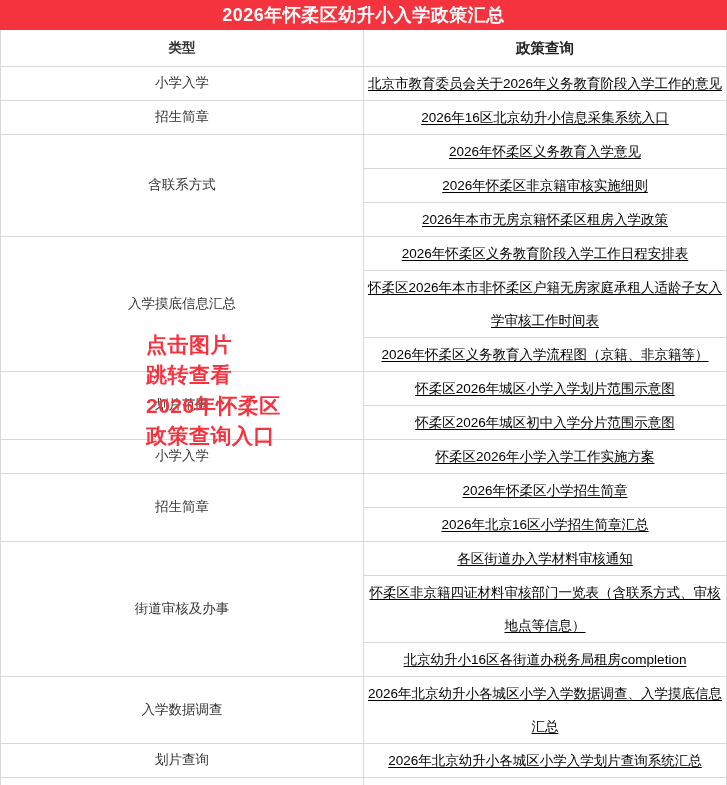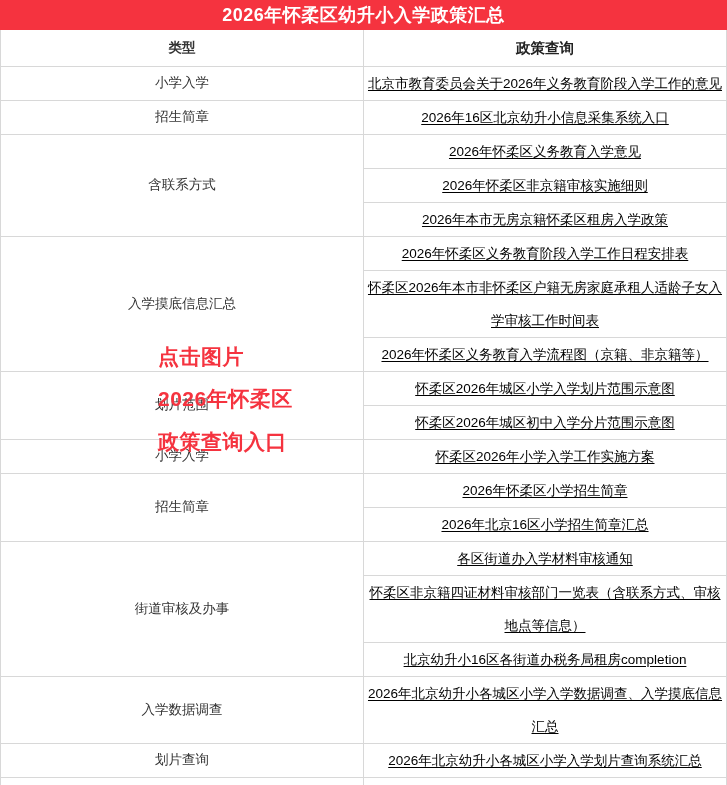--- a/index.html
+++ b/index.html
@@ -73,21 +73,21 @@
     left: 146px;
     top: 330px;
     color: #f5333f;
     font-size: 21px;
     font-weight: bold;
     line-height: 1.45;
     pointer-events: none;
     white-space: nowrap;
     letter-spacing: 0.5px;
   }
-  .overlay div { margin: 12px; }
+  .overlay div { margin: 0; }
 </style>
 </head>
 <body>
 
 <div class="page">
   <table class="policy-table">
     <tbody>
       <tr>
         <td class="title-bar" colspan="2">2026年怀柔区幼升小入学政策汇总</td>
       </tr>
@@ -195,16 +195,17 @@
             <span class="cat-text">咨询电话</span>
           </td>
         <td class="link-cell"></td>
       </tr>
 
     </tbody>
   </table>
 
   <div class="overlay">
     <div>点击图片</div>
+    <div>跳转查看</div>
     <div>2026年怀柔区</div>
     <div>政策查询入口</div>
   </div>
 </div>
 
 </body></html>

